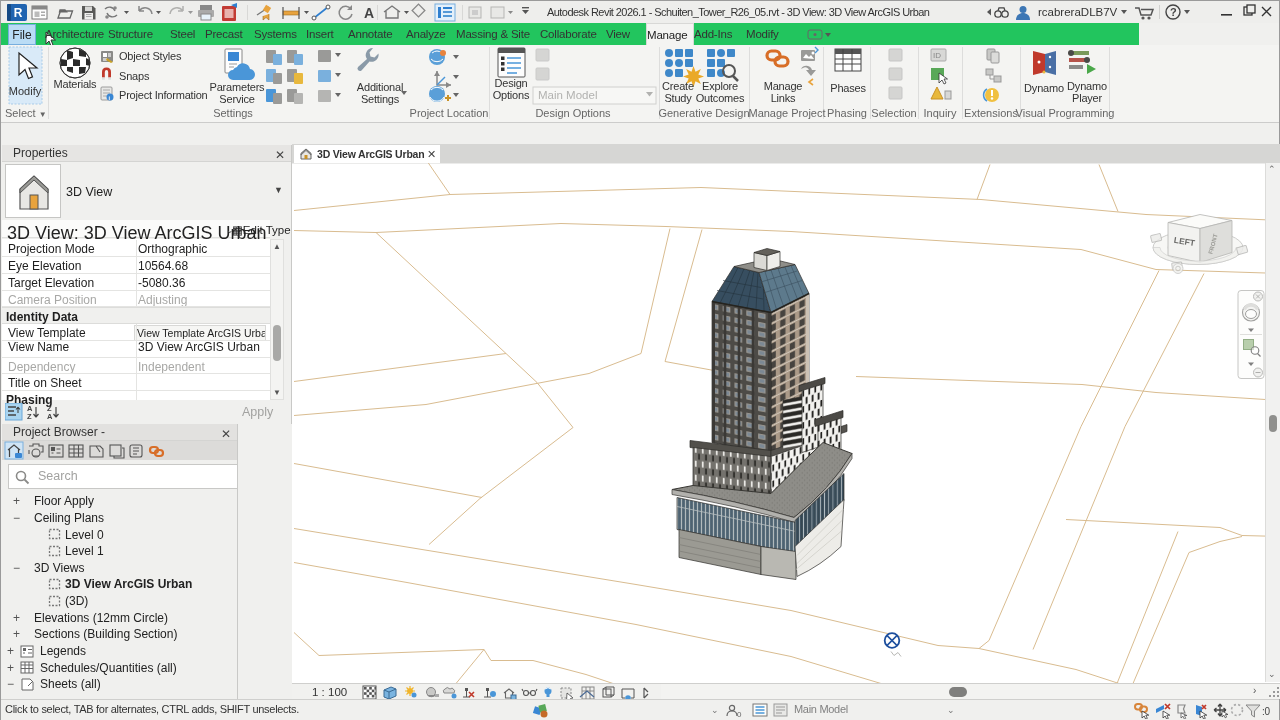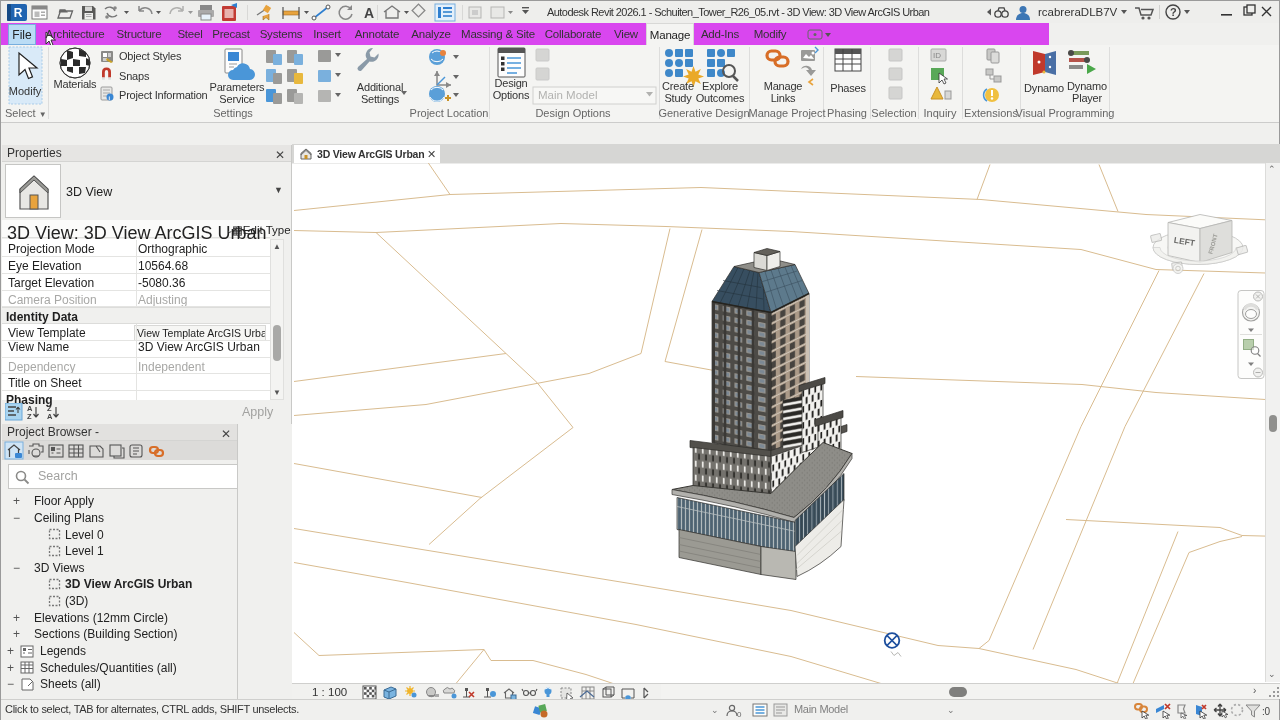--- a/index.html
+++ b/index.html
@@ -1,32 +1,32 @@
 <!DOCTYPE html>
 <html><head><meta charset="utf-8"><style>
 *{margin:0;padding:0;box-sizing:border-box;}
 html,body{width:1280px;height:720px;overflow:hidden;font-family:"Liberation Sans",sans-serif;background:#f0f0ee;}
 #app{position:absolute;left:0;top:0;width:1280px;height:720px;border:1px solid #9a9a9a;}
 .abs{position:absolute;}
 
 #titlebar{left:0;top:0;width:1278px;height:22px;background:#eeeeec;}
 #title{left:546px;top:4.5px;font-size:11px;color:#333;letter-spacing:-0.55px;}
 
-#tabrow{left:0;top:22px;width:1048px;height:22px;background:#d946ef;}
-.rtab{position:absolute;top:0;height:22px;font-size:11.5px;letter-spacing:-0.2px;color:#333;line-height:22px;text-align:center;}
+#tabrow{left:0;top:22px;width:1138px;height:22px;background:#22c55e;}
+.rtab{position:absolute;top:0;height:22px;font-size:11.5px;letter-spacing:-0.2px;color:#333;line-height:22px;text-align:left;}
 .rtab.active{background:#f4f4f2;border:1px solid #d8d8d6;border-bottom:none;color:#222;}
 #filetab{position:absolute;left:7px;top:1px;width:28px;height:21px;background:#badcf5;border:1px solid #77aede;font-size:12px;color:#222;line-height:20px;text-align:center;}
 
 #ribbon{left:0;top:44px;width:1278px;height:78px;background:#f4f4f2;border-bottom:1px solid #cccccb;}
 .plabel{position:absolute;top:62px;font-size:11px;color:#666;width:160px;text-align:center;}
 .btext{position:absolute;font-size:11px;letter-spacing:-0.2px;color:#333;text-align:center;line-height:11.5px;}
 #gapstrip{left:0;top:122px;width:1278px;height:22px;background:#f0f0ee;}
 
 #props{left:1px;top:144px;width:290px;height:279px;background:#f0f0ee;border-right:1px solid #c9c9c7;}
-.phead{position:absolute;left:0;top:0;width:100%;height:17px;background:#e6e5e3;border-bottom:1px solid #d4d4d2;font-size:12px;color:#333;padding-left:5px;line-height:17px;}
+.phead{position:absolute;left:0;top:0;width:100%;height:17px;background:#e6e5e3;border-bottom:1px solid #d4d4d2;font-size:12px;color:#333;padding-left:11px;line-height:17px;}
 .pclose{position:absolute;right:6px;top:2px;font-size:12px;color:#444;}
 #typesel{position:absolute;left:3px;top:19px;width:56px;height:54px;background:#fff;border:1px solid #c6c6c4;}
 .grid-row{position:absolute;left:0;width:268px;height:17px;font-size:12px;color:#1e1e1e;}
 .grid-row .k{position:absolute;left:6px;top:2px;}
 .grid-row .v{position:absolute;left:136px;top:2px;}
 .gline{position:absolute;left:0;width:268px;height:1px;background:#e4e4e2;}
 #browser{left:1px;top:423px;width:236px;height:275px;background:#f0f0ee;border-right:1px solid #c9c9c7;overflow:hidden;}
 .titem{position:absolute;font-size:12px;color:#222;white-space:nowrap;}
 
 #canvaswrap{left:291px;top:143px;width:989px;height:539px;background:#d6d6d4;}

